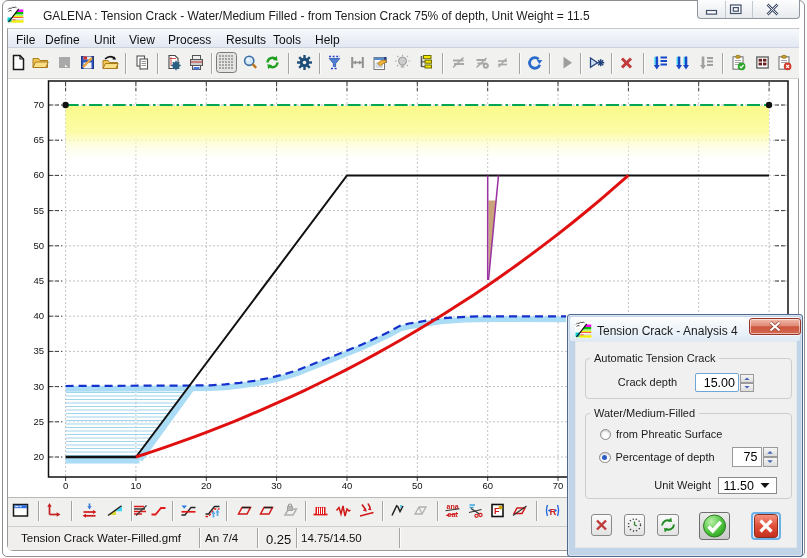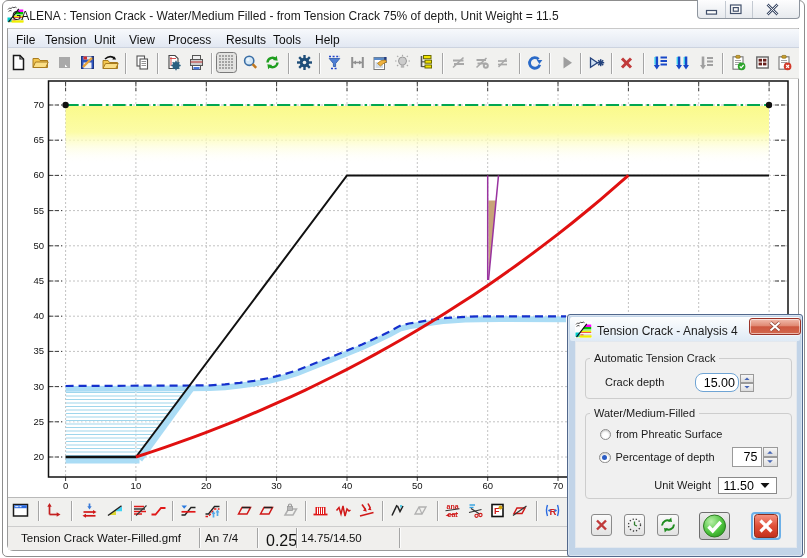--- a/index.html
+++ b/index.html
@@ -31,21 +31,21 @@
 <rect x="1" y="12.1" width="15.5" height="1.2" fill="#f8f8f8"></rect>
 <rect x="1" y="13.3" width="15.5" height="1" fill="#cccccc"></rect>
 <rect x="1" y="14.3" width="15.5" height="2.2" fill="#f0f000"></rect>
 </g>
 <rect x="0.5" y="11.5" width="4.2" height="4.3" fill="#00cccc"></rect>
 <rect x="4.7" y="14.3" width="11.8" height="2.2" fill="#f0f000"></rect>
 <rect x="4.7" y="13.3" width="11.8" height="1" fill="#dddddd"></rect>
 <line x1="5.5" y1="13.8" x2="8.5" y2="13.8" stroke="#ee2222" stroke-width="0.7"></line>
 <line x1="1.5" y1="16.2" x2="11.8" y2="2.8" stroke="#111" stroke-width="1.1"></line>
   </svg>
-<div class="a" style="left:12px;top:9px;font-size:12px;color:#1c1c1c;white-space:nowrap">GALENA : Tension Crack - Water/Medium Filled - from Tension Crack 75% of depth, Unit Weight = 11.5</div>
+<div class="a" style="left:43px;top:9px;font-size:12px;color:#1c1c1c;white-space:nowrap">GALENA : Tension Crack - Water/Medium Filled - from Tension Crack 75% of depth, Unit Weight = 11.5</div>
 
 <div class="a" style="left:697px;top:0;width:103px;height:19px;border:1px solid #8e959e;border-top:none;border-radius:0 0 4px 4px;background:linear-gradient(#fdfdfe,#e7eaee)"></div>
 <div class="a" style="left:725px;top:1px;width:1px;height:17px;background:#c3c9d1"></div>
 <div class="a" style="left:752px;top:1px;width:1px;height:17px;background:#c3c9d1"></div>
 <svg class="a" style="left:697px;top:0" width="103" height="19" viewBox="0 0 103 19">
  <g stroke="#42506b" fill="#fdfdfd">
   <rect x="9.5" y="10.5" width="10" height="3.6" stroke-width="1.2"></rect>
   <rect x="33.5" y="5" width="10.5" height="8.5" stroke-width="1.2"></rect>
   <rect x="36.3" y="7.6" width="5" height="3.6" stroke-width="1.2"></rect>
  </g>
@@ -54,35 +54,35 @@
       <line x1="80.5" y1="4.5" x2="70.5" y2="14.5"></line>
  </g>
  <g stroke="#f4f5f7" stroke-width="0.9" fill="none">
   <line x1="70.5" y1="4.5" x2="80.5" y2="14.5"></line>
       <line x1="80.5" y1="4.5" x2="70.5" y2="14.5"></line>
  </g>
 </svg>
 
 <div class="a" style="left:8px;top:29px;width:791px;height:19px;background:linear-gradient(#f7f9fc,#e2e8f2);border-bottom:1px solid #ccd3df"></div>
 <div class="a menu" style="left:16px;top:33px">File</div>
-<div class="a menu" style="left:45px;top:33px">Tension</div>
+<div class="a menu" style="left:45px;top:33px">Define</div>
 <div class="a menu" style="left:94px;top:33px">Unit</div>
 <div class="a menu" style="left:129px;top:33px">View</div>
 <div class="a menu" style="left:168px;top:33px">Process</div>
 <div class="a menu" style="left:226px;top:33px">Results</div>
 <div class="a menu" style="left:273px;top:33px">Tools</div>
 <div class="a menu" style="left:315px;top:33px">Help</div>
 
 <div class="a" style="left:8px;top:48px;width:791px;height:31px;background:#f1f1ef;border-bottom:1px solid #d4d4d2"></div>
 <div class="a" style="left:8px;top:497px;width:791px;height:29px;background:#f0f0ee;border-top:1px solid #b9b9b9"></div>
 <div class="a" style="left:8px;top:526px;width:791px;height:24px;background:#f0efed;border-top:1px solid #cdcdcd"></div>
 
 <div class="a" style="left:21px;top:532px;font-size:11.5px;color:#111">Tension Crack Water-Filled.gmf</div>
 <div class="a" style="left:205px;top:532px;font-size:11.5px;color:#111">An 7/4</div>
-<div class="a" style="left:266px;top:532px;font-size:16px;color:#111">0.25</div>
+<div class="a" style="left:266px;top:532px;font-size:13px;color:#111">0.25</div>
 <div class="a" style="left:301px;top:532px;font-size:11.5px;color:#111">14.75/14.50</div>
 <div class="sep" style="left:199px;top:528px;height:20px"></div>
 <div class="sep" style="left:257px;top:528px;height:20px"></div>
 <div class="sep" style="left:296px;top:528px;height:20px"></div>
 <div class="sep" style="left:399px;top:528px;height:20px"></div>
 
 <svg class="a" style="left:0;top:0" width="807" height="558" viewBox="0 0 807 558">
  <defs>
   <linearGradient id="yg" x1="0" y1="0" x2="0" y2="1">
    <stop offset="0" stop-color="#fafa8c"></stop>
@@ -698,22 +698,22 @@
       </g>
   <g stroke="#fff" stroke-width="2">
         <line x1="21.5" y1="4.5" x2="30.5" y2="12.5"></line>
         <line x1="30.5" y1="4.5" x2="21.5" y2="12.5"></line>
       </g>
  </svg>
  <div class="a" style="left:7px;top:26px;width:222px;height:207px;background:#f0f0f0;border:1px solid #e3e8ee"></div>
 
  <div class="a" style="left:17px;top:43px;width:207px;height:41px;border:1px solid #cdcdcd;border-radius:4px"></div>
  <div class="a" style="left:22px;top:37px;font-size:11px;color:#1a1a1a;background:#f0f0f0;padding:0 4px">Automatic Tension Crack</div>
- <div class="a" style="left:37px;top:61px;width:85px;font-size:11px;color:#1a1a1a;text-align:left;white-space:nowrap">Crack depth</div>
- <div class="a" style="left:127px;top:58px;width:44px;height:19px;background:#fff;border:1px solid #6fa4d4;border-radius:8px;font-size:12.5px;color:#000;text-align:right;padding:2px 3px 0 0">15.00</div>
+ <div class="a" style="left:37px;top:61px;width:85px;font-size:11px;color:#1a1a1a;text-align:center;white-space:nowrap">Crack depth</div>
+ <div class="a" style="left:127px;top:58px;width:44px;height:19px;background:#fff;border:1px solid #6fa4d4;border-radius:2px;font-size:12.5px;color:#000;text-align:right;padding:2px 3px 0 0">15.00</div>
  <div class="a" style="left:172px;top:59px;width:14px;height:9px;background:linear-gradient(#f6f6f6,#dcdcdc);border:1px solid #9a9a9a"></div>
  <div class="a" style="left:172px;top:68px;width:14px;height:9px;background:linear-gradient(#f6f6f6,#dcdcdc);border:1px solid #9a9a9a"></div>
  <svg class="a" style="left:172px;top:59px" width="14" height="18" viewBox="0 0 14 18">
   <polygon points="7,3.4 9.6,6 4.4,6" fill="#4464b4"></polygon>
       <polygon points="7,14.6 9.6,12 4.4,12" fill="#4464b4"></polygon>
  </svg>
 
  <div class="a" style="left:17px;top:97.5px;width:207px;height:86px;border:1px solid #cdcdcd;border-radius:4px"></div>
  <div class="a" style="left:22px;top:91.5px;font-size:11px;color:#1a1a1a;background:#f0f0f0;padding:0 4px">Water/Medium-Filled</div>
  <div class="a" style="left:31.5px;top:113.5px;width:11.5px;height:11.5px;border-radius:50%;background:#fff;border:1px solid #8a8a8a;box-shadow:inset 0 1px 2px rgba(0,0,0,.25)"></div>

